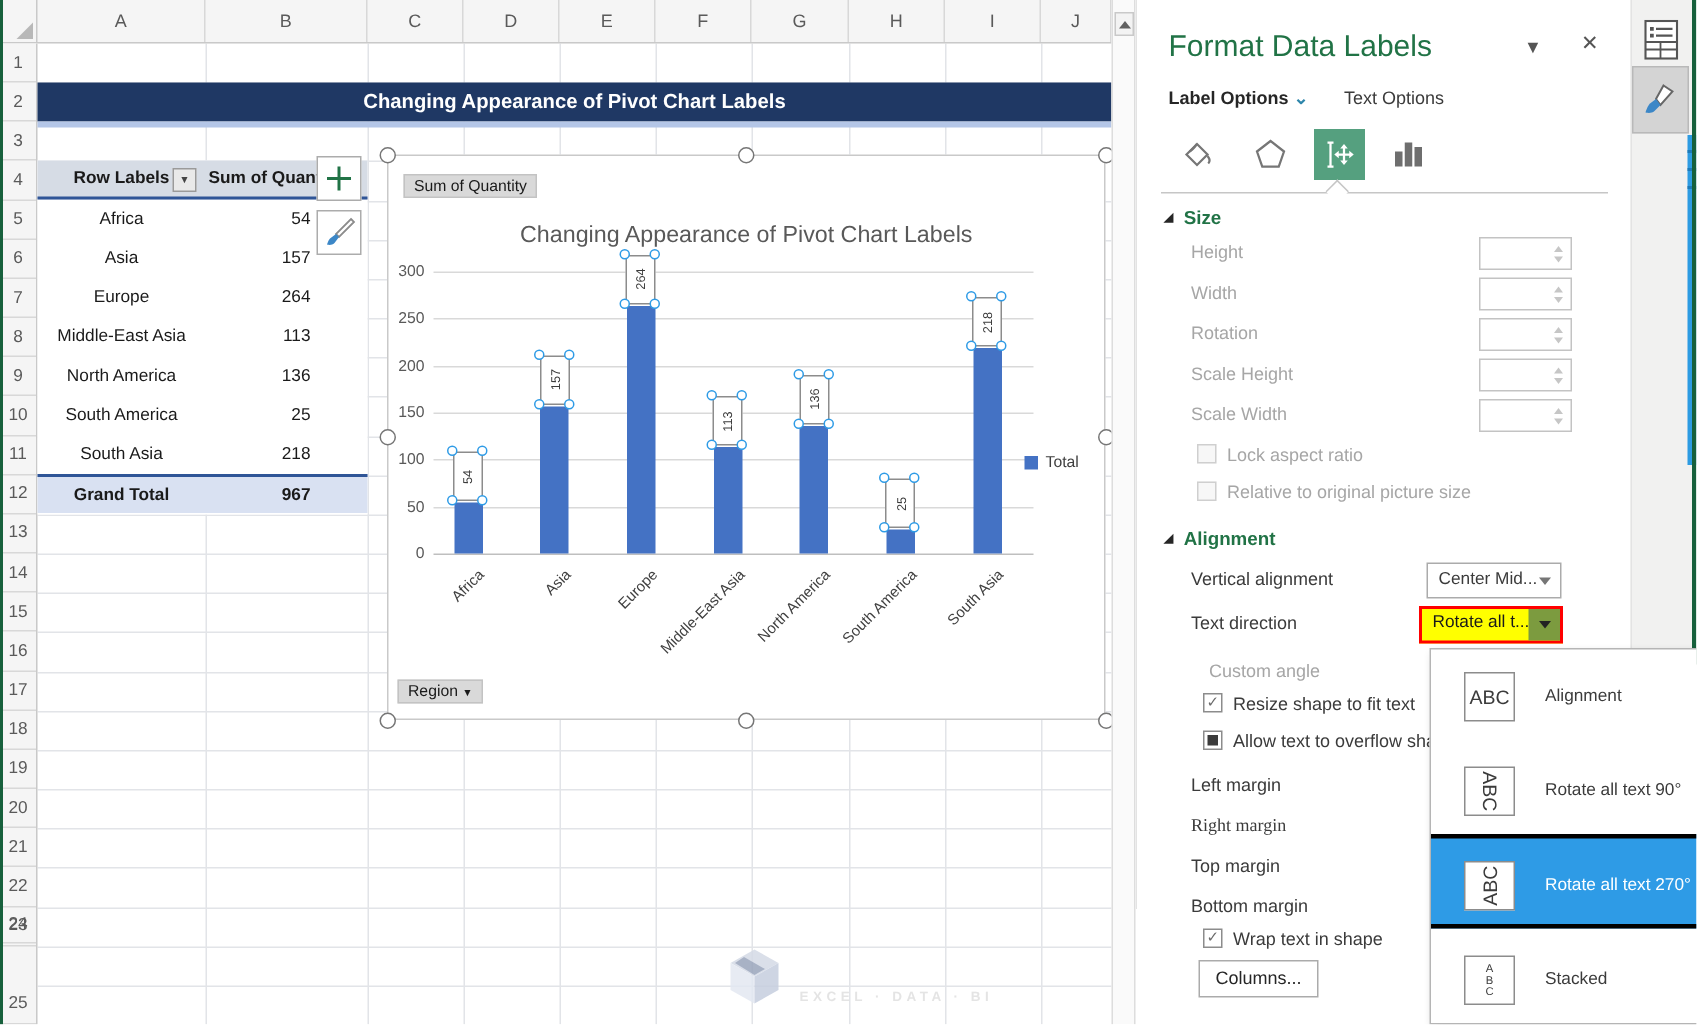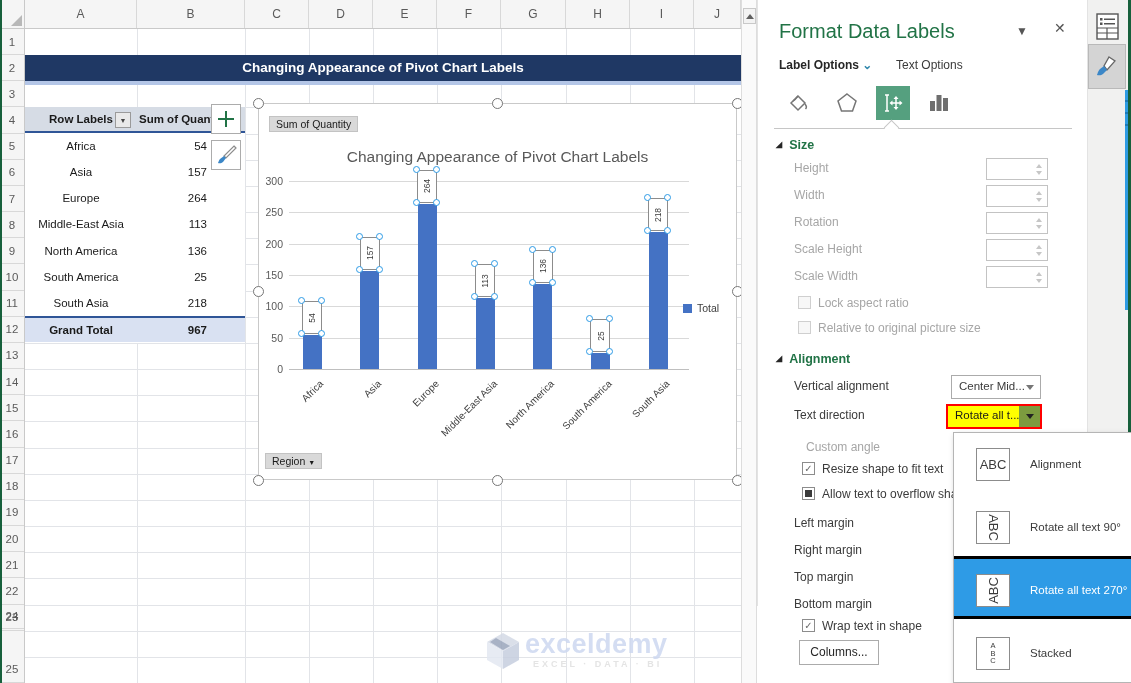--- a/index.html
+++ b/index.html
@@ -242,21 +242,20 @@
       </div>
   </div>
 
   <div class="abs" id="watermark">
     <svg width="40" height="40" style="position:absolute;left:0;top:4px;">
       <polygon points="20,2 36,11 20,20 4,11" fill="#D4DAE6"></polygon>
       <polygon points="4,11 20,20 20,38 4,29" fill="#E3E8F2"></polygon>
       <polygon points="36,11 20,20 20,38 36,29" fill="#C6CEDF"></polygon>
       <polygon points="13,7 27,15 20,19 7,11" fill="#9AA5BC"></polygon>
     </svg>
-    <div id="wm-brand">exceldemy</div>
     <div id="wm-tag">EXCEL · DATA · BI</div>
   </div>
 
   <div class="abs" id="chart">
     <div class="field-btn" style="left:10px;top:12px;">Sum of Quantity</div>
     <div id="chart-title">Changing Appearance of Pivot Chart Labels</div>
     <div id="plot">
         <div class="caxis" style="left: 30px; top: 265px; width: 400px;"></div>
         <div class="ytick" style="left: 0px; top: 259px;">0</div>
         <div class="cgrid" style="left: 30px; top: 233.667px; width: 400px;"></div>
@@ -494,21 +493,21 @@
     </div>
     <div class="cb-row" style="top:485px;">
       <div class="cb ind" style="left:44px;top:2px;"></div>
       <div class="cb-lbl" style="left:64px;top:2px;white-space:nowrap;">Allow text to overflow shape</div>
     </div>
 
     <div id="margin-rows">
         <div class="al-row" style="top: 512px;">
           <div class="al-lbl">Left margin</div>
         </div>
-        <div class="al-row" style="top: 539px;">
+        <div class="al-row" style="top: 539px; font-family: Liberation Serif, serif;">
           <div class="al-lbl">Right margin</div>
         </div>
         <div class="al-row" style="top: 566px;">
           <div class="al-lbl">Top margin</div>
         </div>
         <div class="al-row" style="top: 593px;">
           <div class="al-lbl">Bottom margin</div>
         </div>
       </div>
 

